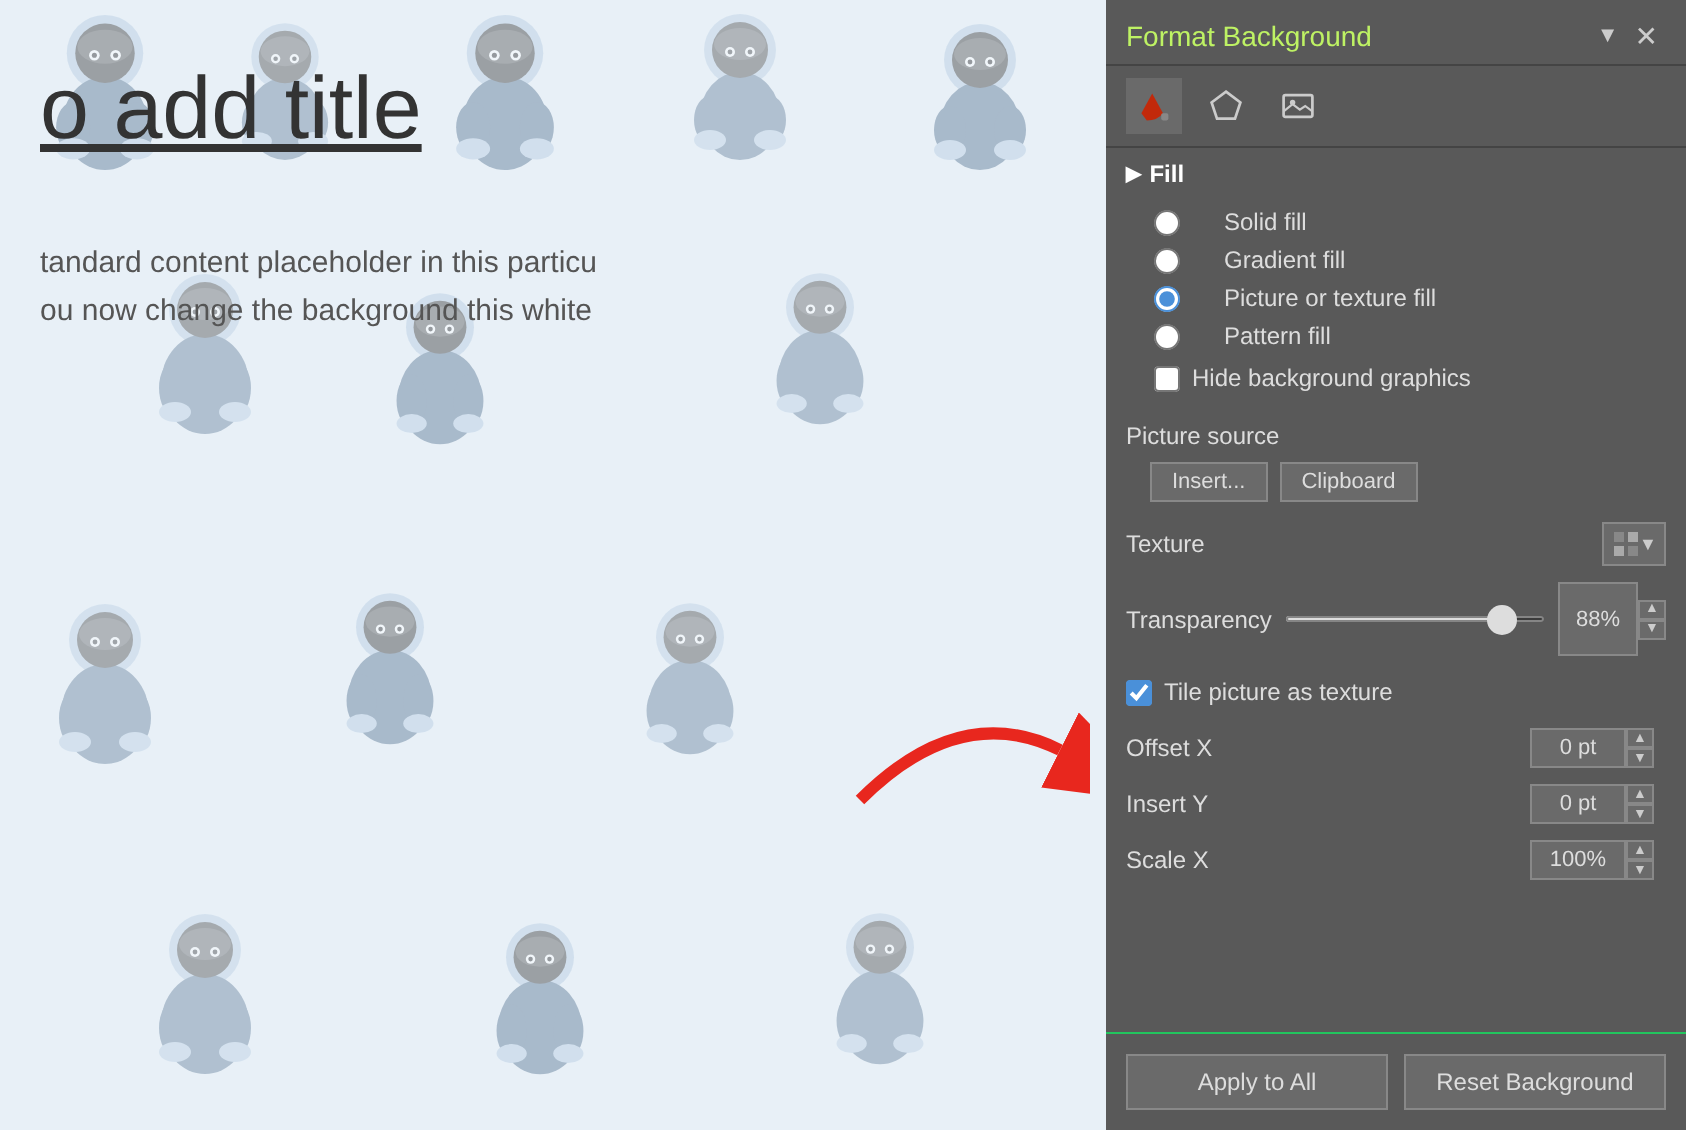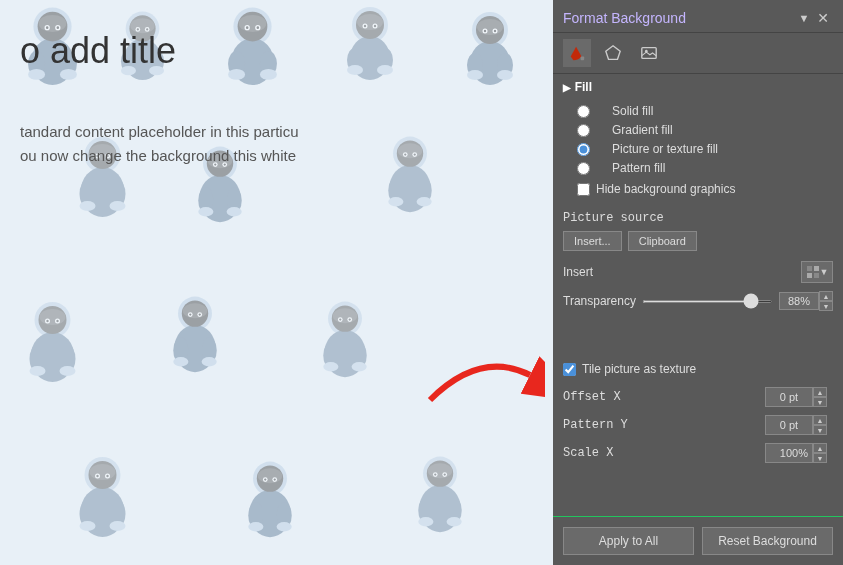--- a/index.html
+++ b/index.html
@@ -21,23 +21,24 @@
       height: 565px;
       background: #e8f0f7;
       overflow: hidden;
     }
 
     
     .slide-title {
       position: absolute;
       top: 30px;
       left: 20px;
-      font-size: 36px;
+      font-size: 44px;
       color: #333;
       font-weight: 300;
+      text-decoration: underline;
     }
     .slide-body {
       position: absolute;
       top: 120px;
       left: 20px;
       font-size: 15px;
       color: #555;
       line-height: 1.6;
       max-width: 530px;
     }
@@ -58,21 +59,21 @@
       display: flex;
       align-items: center;
       justify-content: space-between;
       padding: 8px 10px 4px 10px;
       background: #595959;
       border-bottom: 1px solid #444;
     }
 
     .panel-title {
       font-size: 14px;
-      color: #c4b5fd;
+      color: #bef264;
       font-weight: 400;
     }
 
     .panel-close {
       color: #ccc;
       font-size: 14px;
       cursor: pointer;
       background: none;
       border: none;
       padding: 2px 4px;
@@ -163,21 +164,20 @@
       align-items: center;
       justify-content: space-between;
       padding: 4px 16px 4px 10px;
       font-size: 12px;
       color: #ddd;
     }
 
     .field-label {
       flex: 1;
       color: #ddd;
-      font-family: Liberation Mono, monospace;
     }
 
     .btn-small {
       background: #6a6a6a;
       border: 1px solid #888;
       color: #ddd;
       font-size: 11px;
       padding: 3px 10px;
       cursor: pointer;
       min-width: 55px;
@@ -578,83 +578,83 @@
       </div>
       <label class="check-item" style="margin-top:4px;">
         <input type="checkbox" style="">
         <span>Hide background graphics</span>
       </label>
     </div>
 
     <div class="field-row">
       <span class="field-label">Picture source</span>
     </div>
-    <div style="display:flex;gap:6px;padding:2px 10px 6px 10px;">
+    <div style="display:flex;gap:6px;padding:2px 10px 6px 22px;">
       <button class="btn-small">Insert...</button>
       <button class="btn-small">Clipboard</button>
     </div>
 
     <div class="texture-row">
-      <span>Insert</span>
+      <span>Texture</span>
       <button class="texture-btn">
         <svg width="14" height="14" viewBox="0 0 14 14">
           <rect x="1" y="1" width="5" height="5" fill="#888"></rect>
           <rect x="8" y="1" width="5" height="5" fill="#aaa"></rect>
           <rect x="1" y="8" width="5" height="5" fill="#aaa"></rect>
           <rect x="8" y="8" width="5" height="5" fill="#888"></rect>
         </svg>
         <span style="font-size:9px;color:#ccc;">▼</span>
       </button>
     </div>
 
     <div class="transparency-row">
       <span>Transparency</span>
       <input type="range" class="trans-slider" min="0" max="100" value="88" style="width: 80px; margin: 0px 6px;">
       <div class="spinner-input">
-        <input type="text" value="88%" style="width: 40px; background: rgb(106, 106, 106); border: 1px solid rgb(136, 136, 136); color: rgb(221, 221, 221); font-size: 11px; padding: 2px 3px; text-align: center; height: 18px;">
+        <input type="text" value="88%" style="width: 40px; background: rgb(106, 106, 106); border: 1px solid rgb(136, 136, 136); color: rgb(221, 221, 221); font-size: 11px; padding: 2px 3px; text-align: center; height: 37px;">
         <div class="spinner-btns">
           <button style="width:14px;height:10px;background:#6a6a6a;border:1px solid #888;color:#ccc;font-size:7px;cursor:pointer;line-height:1;padding:0;display:flex;align-items:center;justify-content:center;">▲</button>
           <button style="width:14px;height:10px;background:#6a6a6a;border:1px solid #888;color:#ccc;font-size:7px;cursor:pointer;line-height:1;padding:0;display:flex;align-items:center;justify-content:center;">▼</button>
         </div>
       </div>
     </div>
 
-    <div style="padding:4px 10px;margin-top:40px;">
+    <div style="padding:4px 10px;">
       <label class="check-item">
         <input type="checkbox" checked="" style="">
         <span>Tile picture as texture</span>
       </label>
     </div>
 
     <div class="field-row">
       <span class="field-label">Offset X</span>
       <div class="spinner-input">
         <input type="text" style="width: 48px; background: rgb(106, 106, 106); border: 1px solid rgb(136, 136, 136); color: rgb(221, 221, 221); font-size: 11px; padding: 2px 4px; text-align: center; height: 20px;" value="0 pt">
         <div class="spinner-btns">
           <button style="width:14px;height:10px;background:#6a6a6a;border:1px solid #888;color:#ccc;font-size:7px;cursor:pointer;line-height:1;padding:0;display:flex;align-items:center;justify-content:center;">▲</button>
           <button style="width:14px;height:10px;background:#6a6a6a;border:1px solid #888;color:#ccc;font-size:7px;cursor:pointer;line-height:1;padding:0;display:flex;align-items:center;justify-content:center;">▼</button>
         </div>
       </div>
     </div>
 
     <div class="field-row">
-      <span class="field-label">Pattern Y</span>
+      <span class="field-label">Insert Y</span>
       <div class="spinner-input">
         <input type="text" style="width: 48px; background: rgb(106, 106, 106); border: 1px solid rgb(136, 136, 136); color: rgb(221, 221, 221); font-size: 11px; padding: 2px 4px; text-align: center; height: 20px;" value="0 pt">
         <div class="spinner-btns">
           <button style="width:14px;height:10px;background:#6a6a6a;border:1px solid #888;color:#ccc;font-size:7px;cursor:pointer;line-height:1;padding:0;display:flex;align-items:center;justify-content:center;">▲</button>
           <button style="width:14px;height:10px;background:#6a6a6a;border:1px solid #888;color:#ccc;font-size:7px;cursor:pointer;line-height:1;padding:0;display:flex;align-items:center;justify-content:center;">▼</button>
         </div>
       </div>
     </div>
 
     <div class="field-row">
       <span class="field-label">Scale X</span>
       <div class="spinner-input">
-        <input type="text" style="width: 48px; background: rgb(106, 106, 106); border: 1px solid rgb(136, 136, 136); color: rgb(221, 221, 221); font-size: 11px; padding: 2px 4px; text-align: right; height: 20px;" value="100%">
+        <input type="text" style="width: 48px; background: rgb(106, 106, 106); border: 1px solid rgb(136, 136, 136); color: rgb(221, 221, 221); font-size: 11px; padding: 2px 4px; text-align: center; height: 20px;" value="100%">
         <div class="spinner-btns">
           <button style="width:14px;height:10px;background:#6a6a6a;border:1px solid #888;color:#ccc;font-size:7px;cursor:pointer;line-height:1;padding:0;display:flex;align-items:center;justify-content:center;">▲</button>
           <button style="width:14px;height:10px;background:#6a6a6a;border:1px solid #888;color:#ccc;font-size:7px;cursor:pointer;line-height:1;padding:0;display:flex;align-items:center;justify-content:center;">▼</button>
         </div>
       </div>
     </div>
   </div>
 
   <div class="panel-footer">
     <button class="footer-btn">Apply to All</button>

